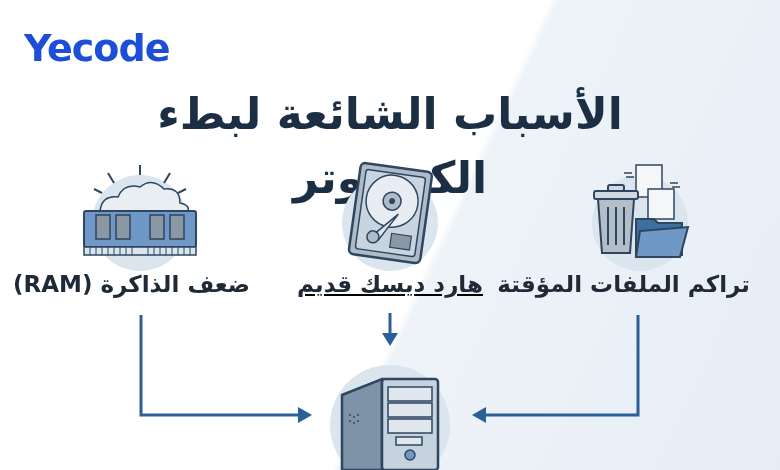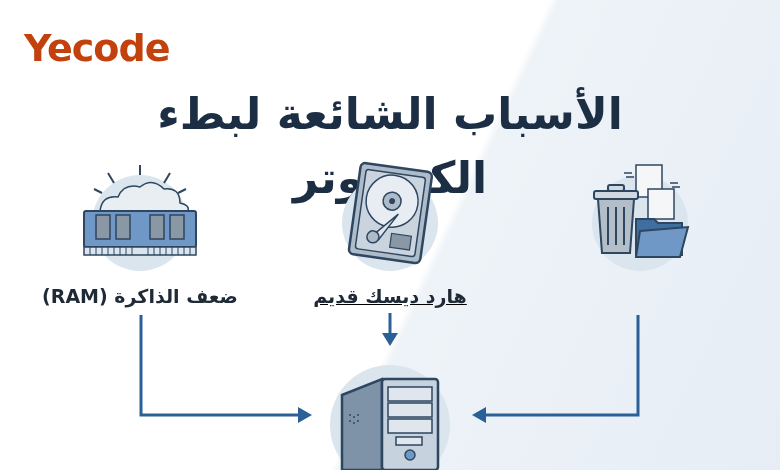--- a/index.html
+++ b/index.html
@@ -5,37 +5,37 @@
   * { box-sizing: border-box; margin: 0; padding: 0; }
   html, body { width: 780px; height: 470px; overflow: hidden; }
   body {
     position: relative;
     font-family: "DejaVu Sans", sans-serif;
     background: linear-gradient(115deg, #ffffff 0%, #ffffff 55%, #eef3f8 56%, #e6edf5 100%);
   }
   .logo {
     position: absolute; left: 24px; top: 26px;
     font-family: "DejaVu Sans", sans-serif; font-weight: bold;
-    font-size: 38px; color: #c2410c; letter-spacing: -1px;
+    font-size: 38px; color: #1d4ed8; letter-spacing: -1px;
   }
   .title {
     position: absolute; left: 60px; top: 82px; width: 660px; height: 64px;
     text-align: center; direction: rtl;
     font-family: "DejaVu Sans", sans-serif; font-weight: bold;
     font-size: 44px; line-height: 64px; color: #1c2e44;
   }
   .cause { position: absolute; width: 220px; text-align: center; }
   .cause .circle {
     width: 96px; height: 96px; border-radius: 50%;
     background: #dbe5ee; margin: 0 auto; position: relative;
   }
   .cause .circle svg { position: absolute; left: -22px; top: -14px; }
   .cause .label {
-    margin-top: 14px; direction: rtl;
-    font-weight: bold; font-size: 19px; color: #1f2a36; white-space: nowrap;
+    direction: rtl;
+    font-weight: bold; font-size: 23px; color: #1f2a36; white-space: nowrap;
   }
   .arrows { position: absolute; left: 0; top: 0; }
   .pc-wrap { position: absolute; left: 328px; top: 355px; }
 </style>
 </head>
 <body>
 
 <div class="logo">Yecode</div>
 <div class="title">الأسباب الشائعة لبطء الكمبيوتر</div>
 
@@ -115,20 +115,21 @@
       <path d="M28 38 L32 92 L60 92 L64 38 z" fill="#b3bec8" stroke="#2e4660" stroke-width="2"></path>
       <g stroke="#2e4660" stroke-width="2">
           <line x1="38" y1="46" x2="38" y2="84"></line>
           <line x1="46" y1="46" x2="46" y2="84"></line>
           <line x1="54" y1="46" x2="54" y2="84"></line>
         </g>
       <path d="M66 58 L84 58 L88 62 L112 62 L112 94 L66 94 z" fill="#3f6f9f" stroke="#2e4660" stroke-width="2"></path>
       <path d="M70 70 L118 66 L110 96 L66 96 z" fill="#6f98c6" stroke="#2e4660" stroke-width="2"></path>
     </svg>
   </div>
+  <div class="label">تراكم الملفات المؤقتة</div>
 </div>
 
 <svg class="arrows" width="780" height="470" viewBox="0 0 780 470">
   <g stroke="#2a5f98" stroke-width="3" fill="none">
     <polyline points="141,315 141,415 300,415"></polyline>
     <line x1="390" y1="313" x2="390" y2="335"></line>
     <polyline points="638,315 638,415 484,415"></polyline>
   </g>
   <g fill="#2a5f98">
     <polygon points="298,407 312,415 298,423"></polygon>

